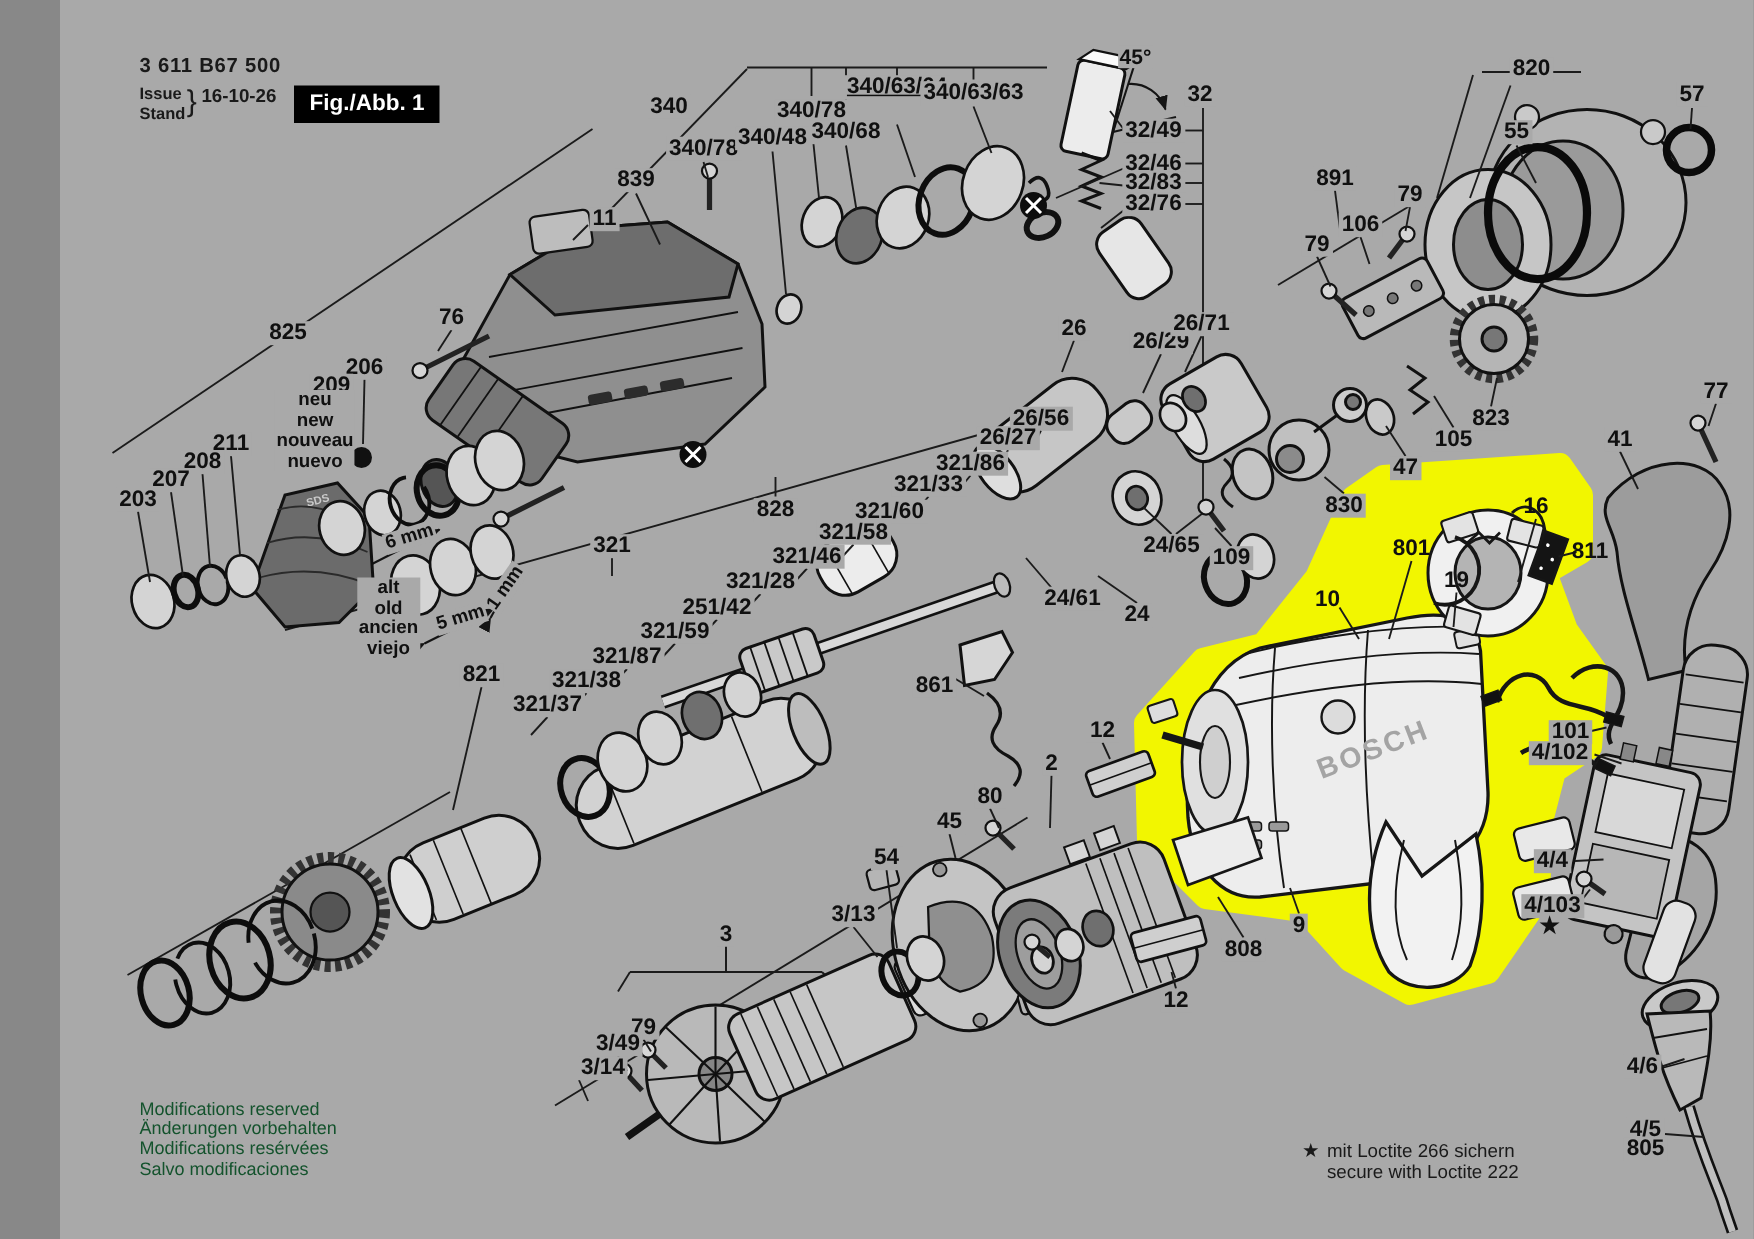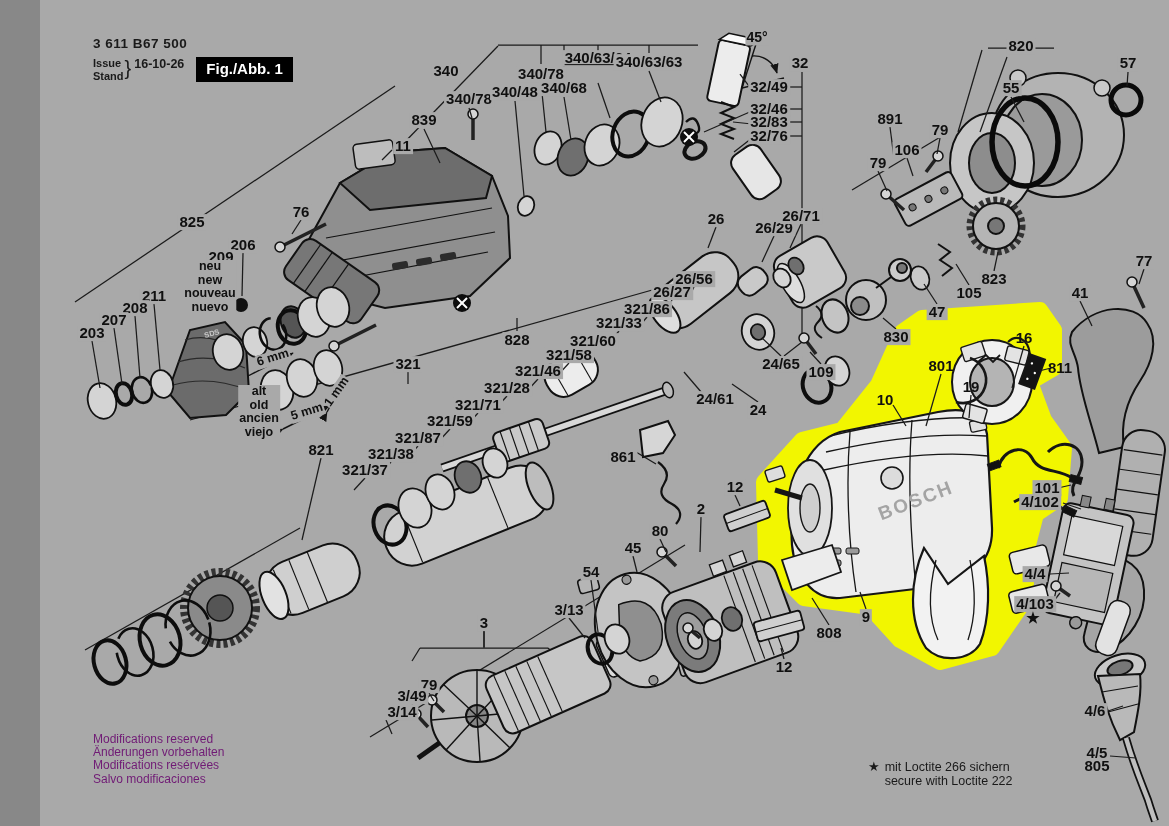--- a/index.html
+++ b/index.html
@@ -13,21 +13,21 @@
        color:#101010;background:#a9a9a9;padding:0 1px;white-space:pre-line;text-align:center;z-index:5;}
   .ann.nobg{background:transparent;}
   #titleblock{position:absolute;left:53px;top:36px;z-index:6;color:#1a1a1a;}
   #partnum{font:bold 13.5px "Liberation Sans",sans-serif;letter-spacing:.5px;}
   #issuerow{display:flex;margin-top:6px;}
   #issuewords{font:bold 11px/1.15 "Liberation Sans",sans-serif;}
   #brace{font:20px "Liberation Sans",sans-serif;margin:0 3px 0 1px;}
   #issuedate{font:bold 12.5px "Liberation Sans",sans-serif;margin-right:12px;}
   #figbox{background:#000;color:#fff;font:bold 15px "Liberation Sans",sans-serif;
           padding:3px 10px 4px 10px;}
-  #footleft{position:absolute;left:53px;top:733px;font:12px/1.1 "Liberation Sans",sans-serif;color:#701a75;z-index:6;}
+  #footleft{position:absolute;left:53px;top:733px;font:12px/1.1 "Liberation Sans",sans-serif;color:#14532d;z-index:6;}
   #footright{position:absolute;left:828px;top:760px;font:12.5px/1.15 "Liberation Sans",sans-serif;color:#1a1a1a;z-index:6;display:flex;}
   #footright .star{font-size:13px;margin-right:5px;}
 </style>
 </head>
 <body>
 
 <div id="stage">
 
 <svg id="art" width="1169" height="826" viewBox="0 0 1169 826">
   <defs>
@@ -553,21 +553,21 @@
     <div class="plabel" style="left: 95px; top: 308px;">208</div>
     <div class="plabel" style="left: 74px; top: 320px;">207</div>
     <div class="plabel" style="left: 52px; top: 333px;">203</div>
     <div class="plabel" style="left: 368px; top: 364px;">321</div>
     <div class="plabel" style="left: 281px; top: 450px;">821</div>
     <div class="plabel" style="left: 477px; top: 340px;">828</div>
     <div class="plabel" style="left: 553px; top: 341px;">321/60</div>
     <div class="plabel" style="left: 529px; top: 355px;">321/58</div>
     <div class="plabel" style="left: 498px; top: 371px;">321/46</div>
     <div class="plabel" style="left: 467px; top: 388px;">321/28</div>
-    <div class="plabel" style="left: 438px; top: 405px;">321/71</div>
+    <div class="plabel" style="left: 438px; top: 405px;">251/42</div>
     <div class="plabel" style="left: 410px; top: 421px;">321/59</div>
     <div class="plabel" style="left: 378px; top: 438px;">321/87</div>
     <div class="plabel" style="left: 351px; top: 454px;">321/38</div>
     <div class="plabel" style="left: 325px; top: 470px;">321/37</div>
     <div class="plabel" style="left: 607px; top: 309px;">321/86</div>
     <div class="plabel" style="left: 579px; top: 323px;">321/33</div>
     <div class="plabel" style="left: 676px; top: 219px;">26</div>
     <div class="plabel" style="left: 734px; top: 228px;">26/29</div>
     <div class="plabel" style="left: 761px; top: 216px;">26/71</div>
     <div class="plabel" style="left: 654px; top: 279px;">26/56</div>

